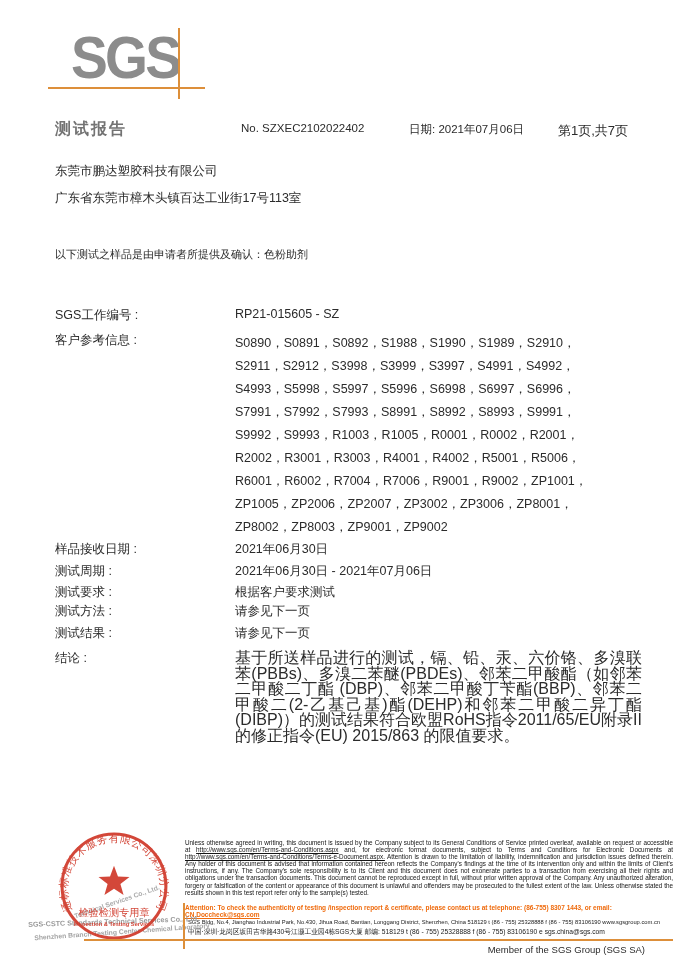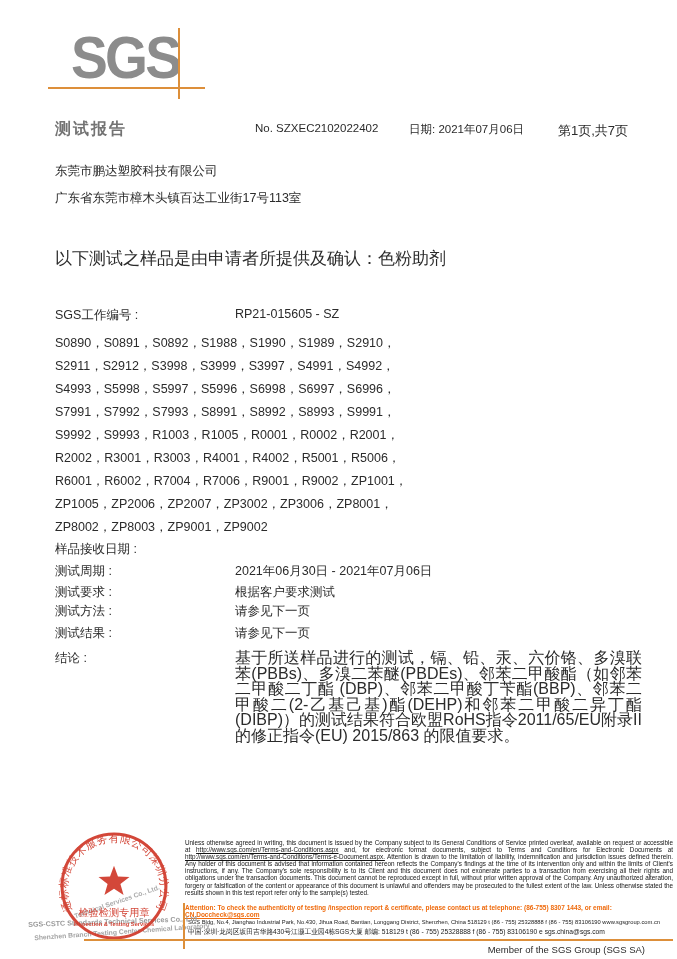--- a/index.html
+++ b/index.html
@@ -12,26 +12,26 @@
   .logo-text{
     position:absolute; left:71px; top:28px; font-size:60px; font-weight:bold;
     color:#8c8c8c; letter-spacing:-3px; line-height:1;
     transform:scaleX(.92); transform-origin:left top;
   }
   .logo-hline{ position:absolute; left:48px; top:87px; width:157px; height:2px; background:#dd8f3a; }
   .logo-vline{ position:absolute; left:178px; top:28px; width:2px; height:71px; background:#dd8f3a; }
 
   .title-row{ position:absolute; left:55px; top:119px; right:15px; height:22px; }
   .report-title{ position:absolute; left:0; top:0; font-size:16px; font-weight:bold; letter-spacing:2px; color:#737373; }
-  .report-no{ position:absolute; left:200px; top:3px; font-size:11.5px; }
+  .report-no{ position:absolute; left:186px; top:3px; font-size:11.5px; }
   .report-date{ position:absolute; left:354px; top:3px; font-size:11.5px; }
   .report-pages{ position:absolute; left:503px; top:3px; font-size:13px; }
 
   .company-block{ position:absolute; left:55px; top:158px; font-size:12.5px; line-height:27px; }
-  .intro-line{ position:absolute; left:55px; top:247px; font-size:17px; }
+  .intro-line{ position:absolute; left:55px; top:247px; font-size:11px; }
 
   
   .fields{ position:absolute; left:55px; top:273px; right:35px; font-size:12.5px;margin-top:34px; }
   .f-row{ display:flex; align-items:flex-start; }
   .f-label{ width:180px; flex:none; }
   .f-value{ flex:1; }
   .row-job    { height:18px; margin-bottom:7px; }
   .row-model  { height:18px; margin-bottom:7px; }
   .row-ref .ref-line{ line-height:23px; height:23px; }
   .row-ref{ margin-bottom:0px; }
@@ -104,35 +104,37 @@
 
   <div class="fields">
 
     <div class="f-row row-job">
       <span class="f-label">SGS工作编号 :</span>
       <span class="f-value">RP21-015605 - SZ</span>
     </div>
 
 
     <div class="f-row row-ref">
+      <span class="f-label">客户参考信息 :</span>
       <div class="f-value">
           <div class="ref-line">S0890，S0891，S0892，S1988，S1990，S1989，S2910，</div>
           <div class="ref-line">S2911，S2912，S3998，S3999，S3997，S4991，S4992，</div>
           <div class="ref-line">S4993，S5998，S5997，S5996，S6998，S6997，S6996，</div>
           <div class="ref-line">S7991，S7992，S7993，S8991，S8992，S8993，S9991，</div>
           <div class="ref-line">S9992，S9993，R1003，R1005，R0001，R0002，R2001，</div>
           <div class="ref-line">R2002，R3001，R3003，R4001，R4002，R5001，R5006，</div>
           <div class="ref-line">R6001，R6002，R7004，R7006，R9001，R9002，ZP1001，</div>
           <div class="ref-line">ZP1005，ZP2006，ZP2007，ZP3002，ZP3006，ZP8001，</div>
           <div class="ref-line">ZP8002，ZP8003，ZP9001，ZP9002</div>
         </div>
     </div>
 
     <div class="f-row row-received">
       <span class="f-label">样品接收日期 :</span>
+      <span class="f-value">2021年06月30日</span>
     </div>
 
     <div class="f-row row-period">
       <span class="f-label">测试周期 :</span>
       <span class="f-value">2021年06月30日 - 2021年07月06日</span>
     </div>
 
     <div class="f-row row-requested">
       <span class="f-label">测试要求 :</span>
       <span class="f-value">根据客户要求测试</span>

